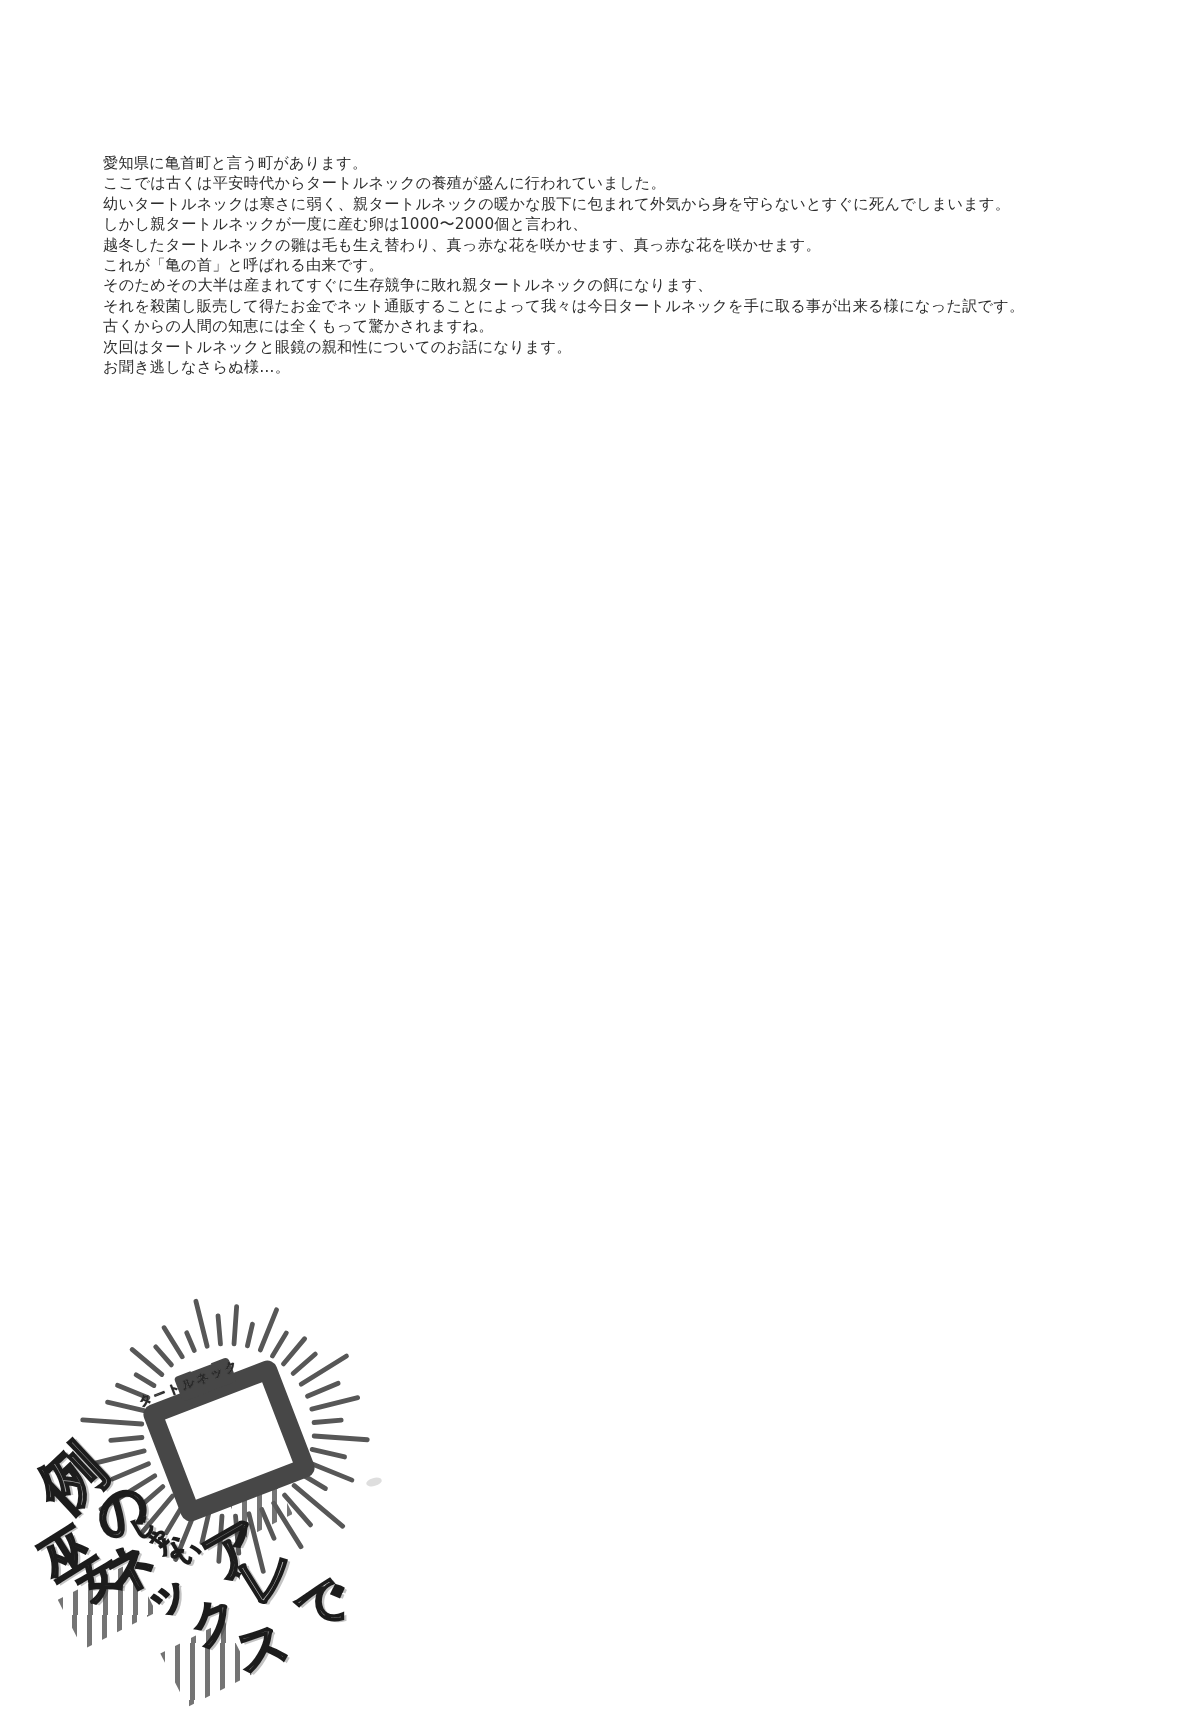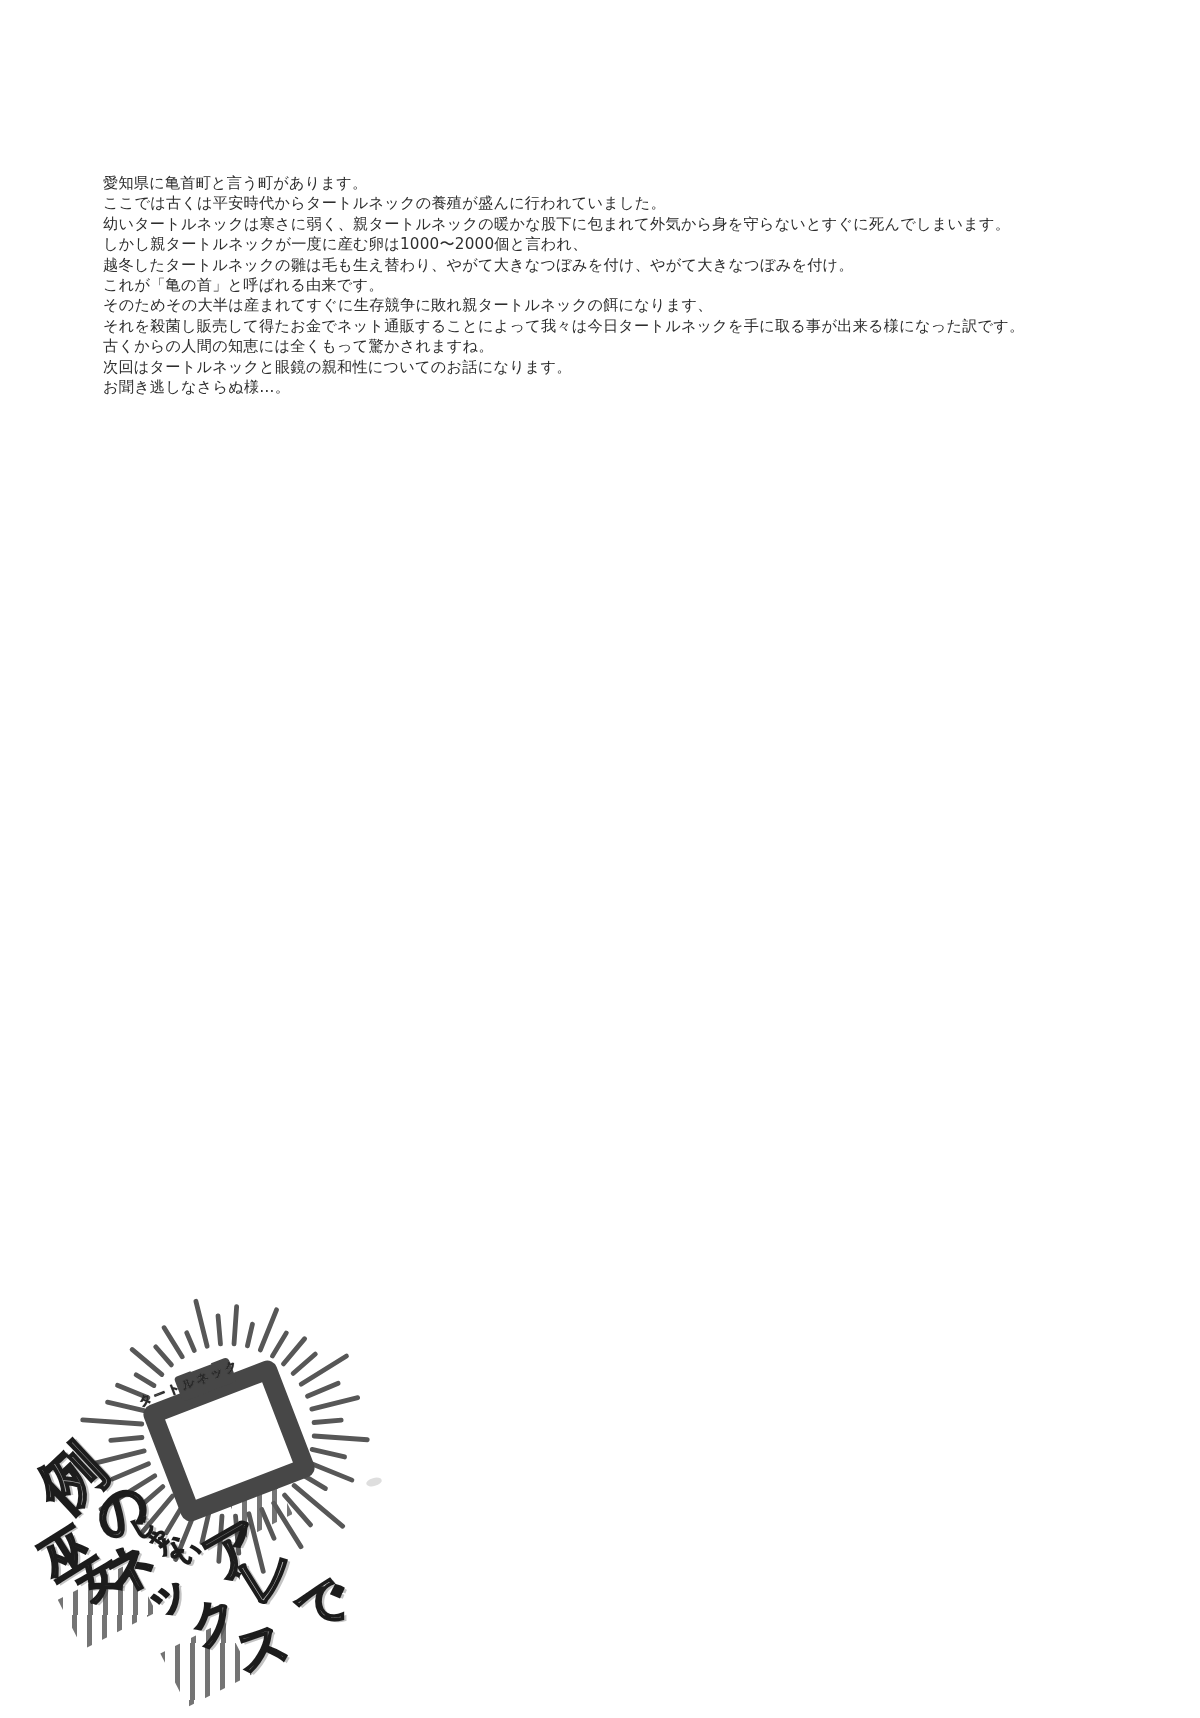--- a/index.html
+++ b/index.html
@@ -13,21 +13,20 @@
     background:#ffffff;overflow:hidden;
   }
 
   
   .afterword{
     position:absolute;left:103px;top:153px;
     font-size:15.2px;line-height:20.4px;
     color:#2d2d2d;letter-spacing:0.2px;
     white-space:nowrap;
     font-family:"DejaVu Sans",sans-serif;
-    margin-top:20px;
   }
   .afterword .line{height:20.4px;}
 
   
   .logo{
     position:absolute;left:28px;top:1282px;width:380px;height:436px;
   }
   .burst-wrap{position:absolute;left:0;top:0;width:400px;height:300px;}
   .burst-wrap svg{display:block;}
 
@@ -101,21 +100,21 @@
 </head>
 <body>
 
 <div class="page">
 
   <div class="afterword">
     <div class="line">愛知県に亀首町と言う町があります。</div>
     <div class="line">ここでは古くは平安時代からタートルネックの養殖が盛んに行われていました。</div>
     <div class="line">幼いタートルネックは寒さに弱く、親タートルネックの暖かな股下に包まれて外気から身を守らないとすぐに死んでしまいます。</div>
     <div class="line">しかし親タートルネックが一度に産む卵は1000〜2000個と言われ、</div>
-    <div class="line">越冬したタートルネックの雛は毛も生え替わり、やがて大きなつぼみを付け、やがて大きなつぼみを付け。</div>
+    <div class="line">越冬したタートルネックの雛は毛も生え替わり、真っ赤な花を咲かせます、真っ赤な花を咲かせます。</div>
     <div class="line">これが「亀の首」と呼ばれる由来です。</div>
     <div class="line">そのためその大半は産まれてすぐに生存競争に敗れ親タートルネックの餌になります、</div>
     <div class="line">それを殺菌し販売して得たお金でネット通販することによって我々は今日タートルネックを手に取る事が出来る様になった訳です。</div>
     <div class="line">古くからの人間の知恵には全くもって驚かされますね。</div>
     <div class="line">次回はタートルネックと眼鏡の親和性についてのお話になります。</div>
     <div class="line">お聞き逃しなさらぬ様…。</div>
   </div>
 
   <div class="logo">
 

